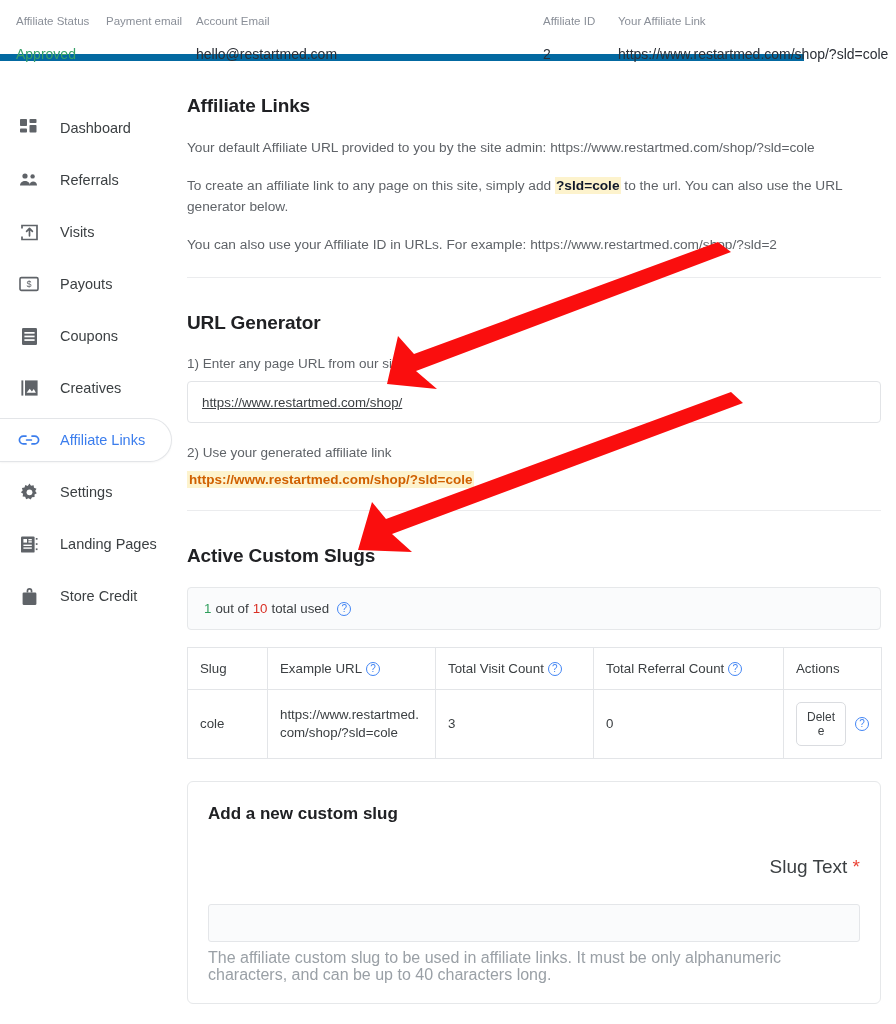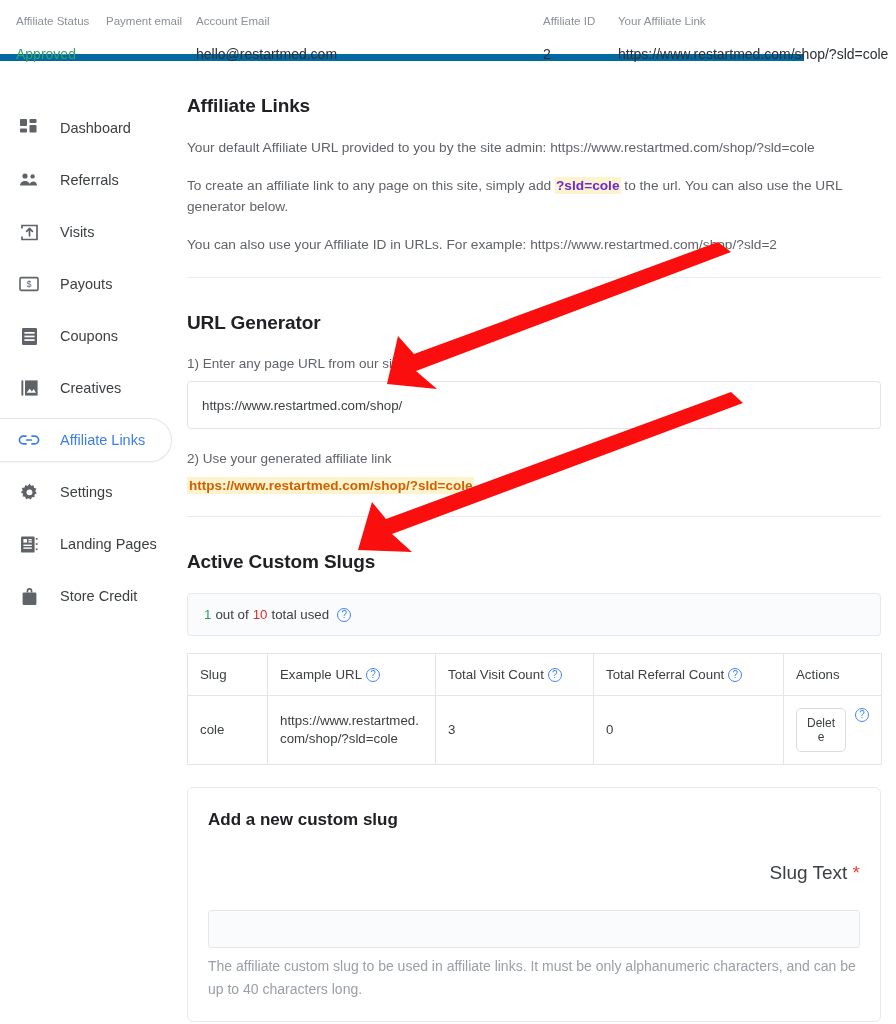--- a/index.html
+++ b/index.html
@@ -60,30 +60,31 @@
   
   .main { position: absolute; left: 180px; top: 61px; width: 716px; padding: 0 16px 0 7px; }
   h2.sect {
     font-size: 19px; font-weight: bold; color: #202124;
     margin: 34px 0 20px 0; letter-spacing: -0.1px;
   }
   p.body {
     font-size: 13.7px; color: #5f6368; line-height: 21px;
     margin: 0 0 17px 0; max-width: 695px;
   }
-  .hl { background: #fdf3cd; color: #6d28d9; font-weight: bold; padding: 1px 1px; }
+  .hl { background: #fdf3cd; color: #0f172a; font-weight: bold; padding: 1px 1px; }
   .hl-link { background: #fdf3cd; color: #d06000; font-weight: bold; font-size: 13.5px; padding: 1px 2px; }
   .divider { height: 1px; background: #ebecee; margin: 22px 0 0 0; width: 694px; }
 
   .step-label { font-size: 13.5px; color: #5f6368; margin: 22px 0 10px 0; }
   .url-input {
-    width: 694px; height: 48px; border: 1px solid #e2e4e7; border-radius: 4px;
+    width: 694px; height: 42px; border: 1px solid #e2e4e7; border-radius: 4px;
     background: #ffffff; font-size: 13.3px; color: #3c4043;
     padding: 0 14px; font-family: "Liberation Sans", sans-serif;
     outline: none;
+    text-decoration: underline;
   }
 
   
   .count-box {
     width: 694px; border: 1px solid #e6e8ea; border-radius: 4px;
     background: #fafbfc; padding: 13px 16px; font-size: 13.3px; color: #3c4043;
     display: flex; align-items: center; gap: 4px; margin-top: 16px;
   }
   .c-green { color: #2e9e5b; }
   .c-red   { color: #d93025; }
@@ -116,36 +117,36 @@
   .col-slug { width: 80px; }
   .col-url  { width: 168px; }
   .col-vis  { width: 158px; }
   .col-ref  { width: 190px; }
   .col-act  { width: 98px; }
   .btn-delete {
     display: inline-block; border: 1px solid #dadce0; border-radius: 5px;
     background: #fff; font-size: 12px; color: #3c4043; padding: 7px 10px;
     cursor: pointer; font-family: "Liberation Sans", sans-serif;
   }
-  .act-cell { display: flex; align-items: flex-start; gap: 5px; }
+  .act-cell { display: flex; align-items: center; gap: 5px; }
 
   
   .card {
     width: 694px; border: 1px solid #e6e8ea; border-radius: 6px;
     background: #ffffff; margin-top: 22px; padding: 22px 20px 20px 20px;
   }
   .card h3 { font-size: 17px; font-weight: bold; color: #202124; margin: 0 0 32px 0; }
   .field-label { font-size: 19px; color: #3c4043; margin-bottom: 26px; text-align: right; }
   .req { color: #ea4335; }
   .slug-input {
     width: 100%; height: 38px; border: 1px solid #e4e6e9; border-radius: 3px;
     background: #fafbfc; outline: none; padding: 0 10px; font-size: 13.3px;
     font-family: "Liberation Sans", sans-serif; color: #3c4043;
   }
-  .help-text { font-size: 14px; color: #9aa0a6; margin-top: 7px; line-height: 23px; }
+  .help-text { font-size: 16px; color: #9aa0a6; margin-top: 7px; line-height: 17px; }
 
   
   .arrows { position: absolute; left: 0; top: 0; width: 896px; height: 1024px; pointer-events: none; }
 </style>
 </head>
 <body>
 
 <div class="page">
 
   <div class="topbar">

